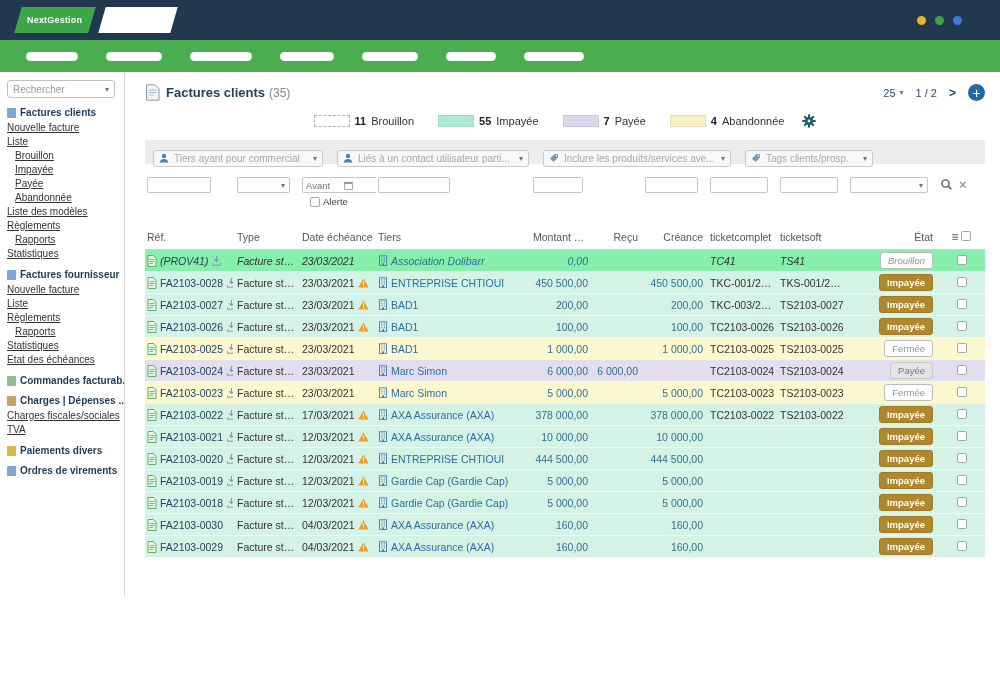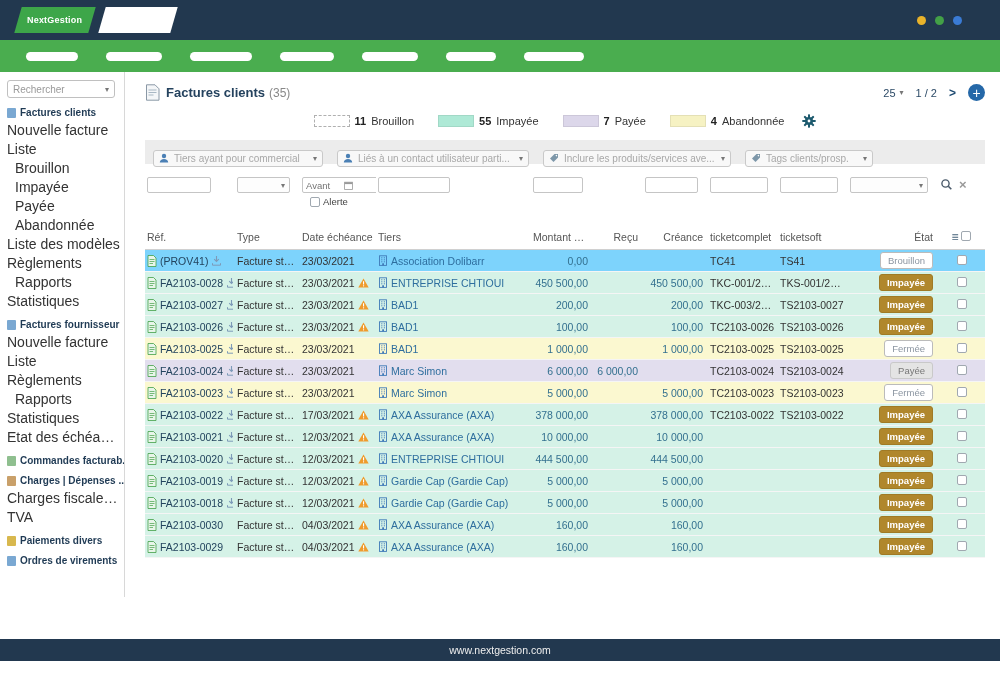--- a/index.html
+++ b/index.html
@@ -27,22 +27,22 @@
   
   .sidebar { width:125px; border-right:1px solid #d8d8d8; padding-top:8px; background:#fff; overflow:hidden; }
   .search-select { margin:0 9px 4px 7px; border:1px solid #c0c0c0; border-radius:3px; height:18px;
                    display:flex; align-items:center; justify-content:space-between; padding:0 5px;
                    color:#999; font-size:10px; background:#fff; cursor:pointer; }
   .sb-section { margin-top:9px; }
   .sb-title { display:flex; align-items:center; gap:4px; padding-left:7px; font-size:10px; font-weight:bold;
               color:#1f3a54; white-space:nowrap; cursor:pointer; }
   .sb-ico { width:9px; height:10px; border-radius:1px; flex:0 0 auto; }
   .sb-items { margin-top:2px; }
-  .sb-item { font-size:14px; color:#333; padding:1.5px 2px 1.5px 7px; white-space:nowrap; overflow:hidden;
-             text-overflow:ellipsis; cursor:pointer; }
+  .sb-item { font-size:10px; color:#333; padding:1.5px 2px 1.5px 7px; white-space:nowrap; overflow:hidden;
+             text-overflow:ellipsis; cursor:pointer;text-decoration:underline; }
   .sb-item.indent { padding-left:15px; }
 
   
   .main { flex:1; padding:12px 15px 0 20px; }
   .titlerow { display:flex; align-items:center; width:840px; }
   .page-title { font-size:13px; font-weight:bold; color:#24425e; margin-left:6px; }
   .page-count { font-size:12px; color:#888; margin-left:4px; }
   .toolbar { margin-left:auto; display:flex; align-items:center; gap:12px; font-size:11px; color:#2c4a66; }
   .psize { display:flex; align-items:center; gap:4px; cursor:pointer; }
   .chev { font-size:8px; color:#777; }
@@ -84,21 +84,21 @@
   .searchicons { display:flex; align-items:center; gap:6px; padding-top:1px; }
   .clear-x { color:#999; font-size:13px; font-weight:bold; cursor:pointer; line-height:1; }
 
   .header-tr td { color:#555; padding:5px 2px; border-bottom:1px solid #d0d0d0; white-space:nowrap;
                   overflow:hidden; text-overflow:ellipsis; cursor:pointer; background:#fff; }
   .ta-r { text-align:right; padding-right:5px !important; }
   .columns-ico { color:#46627a; font-size:12px; font-weight:bold; cursor:pointer; }
 
   tbody td { height:22px; padding:0 2px; white-space:nowrap; overflow:hidden; text-overflow:ellipsis;
              border-bottom:1px solid rgba(0,0,0,.04); }
-  .row-draft  { background:#7dd3fc; }
+  .row-draft  { background:#86efac;font-style:italic; }
   .row-unpaid { background:#d5f2e7; }
   .row-closed { background:#fbf8d0; }
   .row-paid   { background:#e2deee; }
 
   .cell-flex { display:flex; align-items:center; gap:3px; overflow:hidden; }
   .ref-text { color:#23445e; text-decoration:none; }
   .tiers-text { color:#2e6e9e; text-decoration:none; }
   .num { color:#33708f; }
   .c-type, .tc-val, .ts-val { color:#333; }
   .date-text { color:#333; }
@@ -1118,16 +1118,13 @@
     <td class="ts-val"></td>
     <td class="c-etat"><span class="badge badge-unpaid">Impayée</span></td>
     <td class="c-sel"><span class="cb"></span></td>
   </tr>
 </tbody>
       </table>
 
     </div>
   </div>
 
-  <div class="footer">
-    <span>www.nextgestion.com</span>
-  </div>
 </div>
 
 </body></html>

